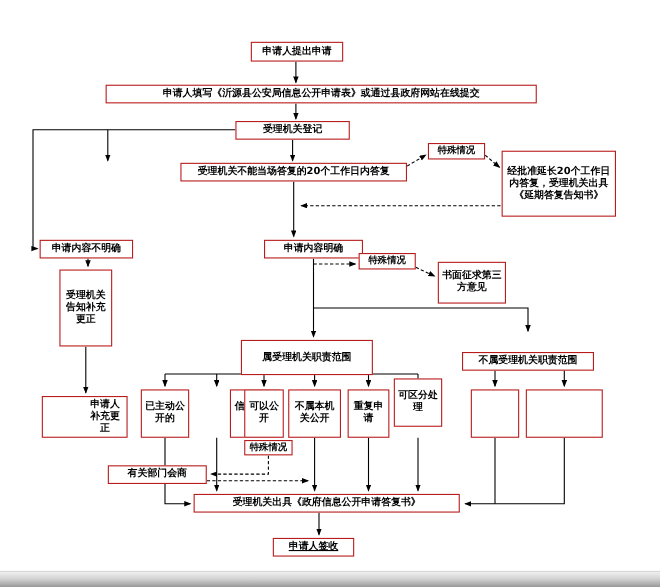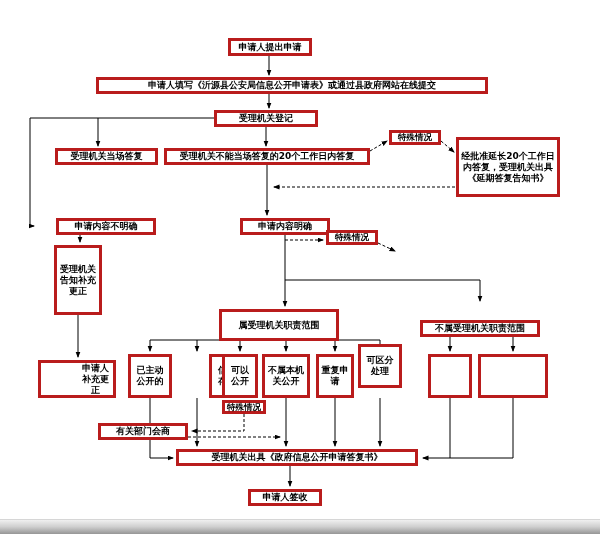--- a/index.html
+++ b/index.html
@@ -2,55 +2,55 @@
 <html><head>
 <meta charset="utf-8">
 <style>
   html,body { margin:0; padding:0; background:#fff; }
   .stage {
     position:relative; width:600px; height:534px; background:#ffffff;
     font-family:"DejaVu Sans", sans-serif; overflow:hidden;
   }
   .node {
     position:absolute; box-sizing:border-box;
-    border:3px solid #b91c1c; background:#fff; color:#000;
+    border:1px solid #b91c1c; background:#fff; color:#000;
     display:flex; align-items:center; justify-content:center;
     text-align:center; font-size:9px; line-height:11px; padding:0 2px;
     font-weight:bold;
   }
   svg.arrows { position:absolute; left:0; top:0; pointer-events:none; }
 
   
   .n-start            { left:228px; top:38px;  width:84px;  height:18px; }
   .n-form             { left:96px;  top:77px;  width:392px; height:17px; }
   .n-register         { left:214px; top:110px; width:104px; height:17px; }
   .n-onspot           { left:55px;  top:148px; width:103px; height:17px; }
   .n-within20         { left:164px; top:148px; width:206px; height:17px; }
   .n-special1         { left:389px; top:130px; width:52px;  height:15px; font-size:8.5px; }
   .n-extend           { left:456px; top:137px; width:104px; height:60px; }
-  .n-unclear          { left:56px;  top:218px; width:100px;  height:17px; }
+  .n-unclear          { left:36px;  top:218px; width:85px;  height:17px; }
   .n-clear            { left:240px; top:218px; width:90px;  height:17px; }
   .n-special2         { left:326px; top:230px; width:52px;  height:15px; font-size:8.5px; }
   .n-thirdparty       { left:398px; top:238px; width:62px;  height:38px; }
   .n-tellcorrect      { left:54px;  top:245px; width:48px;  height:70px; }
   .n-applicantcorrect { left:38px;  top:360px; width:78px;  height:38px;padding-left:39px; }
   .n-inscope          { left:219px; top:309px; width:120px; height:32px; }
   .n-outscope         { left:420px; top:320px; width:120px; height:17px; }
   .n-b1               { left:128px; top:354px; width:44px;  height:44px; }
   .n-b2               { left:177px; top:354px; width:45px;  height:44px;margin-left:32px; }
   .n-b3               { left:222px; top:354px; width:36px;  height:44px; }
   .n-b4               { left:262px; top:354px; width:48px;  height:44px; }
   .n-b5               { left:316px; top:354px; width:38px;  height:44px; }
   .n-b6               { left:358px; top:344px; width:44px;  height:44px; }
   .n-special3         { left:222px; top:400px; width:44px;  height:14px; font-size:8.5px; }
   .n-r1               { left:428px; top:354px; width:44px;  height:44px; }
   .n-r2               { left:478px; top:354px; width:70px;  height:44px; }
   .n-consult          { left:98px;  top:423px; width:90px;  height:17px; }
   .n-reply            { left:176px; top:449px; width:242px; height:17px; }
-  .n-sign             { left:248px; top:489px; width:74px;  height:17px; }
+  .n-sign             { left:248px; top:489px; width:74px;  height:17px;text-decoration:underline; }
 
   .bottom-bar {
     position:absolute; left:0; top:519px; width:600px; height:15px;
     background:linear-gradient(180deg,#f0f0f0 0%, #cfcfcf 45%, #8e8e8e 100%);
     border-top:1px solid #d6d6d6;
   }
 </style>
 </head>
 <body>
 
@@ -106,27 +106,27 @@
         <path d="M378,243 L395,251" marker-end="url(#ah)"></path>
         <path d="M244,414 V431 H192" marker-end="url(#ah)"></path>
         <path d="M188,437 H280" marker-end="url(#ah)"></path>
       </g>
     </g>
   </svg>
 
   <div class="node n-start">申请人提出申请</div>
   <div class="node n-form">申请人填写《沂源县公安局信息公开申请表》或通过县政府网站在线提交</div>
   <div class="node n-register">受理机关登记</div>
-  <div class="node n-onspot">受理机关当场答复</div>
   <div class="node n-within20">受理机关不能当场答复的20个工作日内答复</div>
   <div class="node n-special1">特殊情况</div>
   <div class="node n-extend">经批准延长20个工作日内答复，受理机关出具《延期答复告知书》</div>
   <div class="node n-unclear">申请内容不明确</div>
   <div class="node n-clear">申请内容明确</div>
   <div class="node n-special2">特殊情况</div>
+  <div class="node n-thirdparty">书面征求第三方意见</div>
   <div class="node n-tellcorrect">受理机关告知补充更正</div>
   <div class="node n-applicantcorrect">申请人补充更正</div>
   <div class="node n-inscope">属受理机关职责范围</div>
   <div class="node n-outscope">不属受理机关职责范围</div>
   <div class="node n-b1">已主动公开的</div>
   <div class="node n-b2">信息不存在的</div>
   <div class="node n-b3">可以公开</div>
   <div class="node n-b4">不属本机关公开</div>
   <div class="node n-b5">重复申请</div>
   <div class="node n-b6">可区分处理</div>

